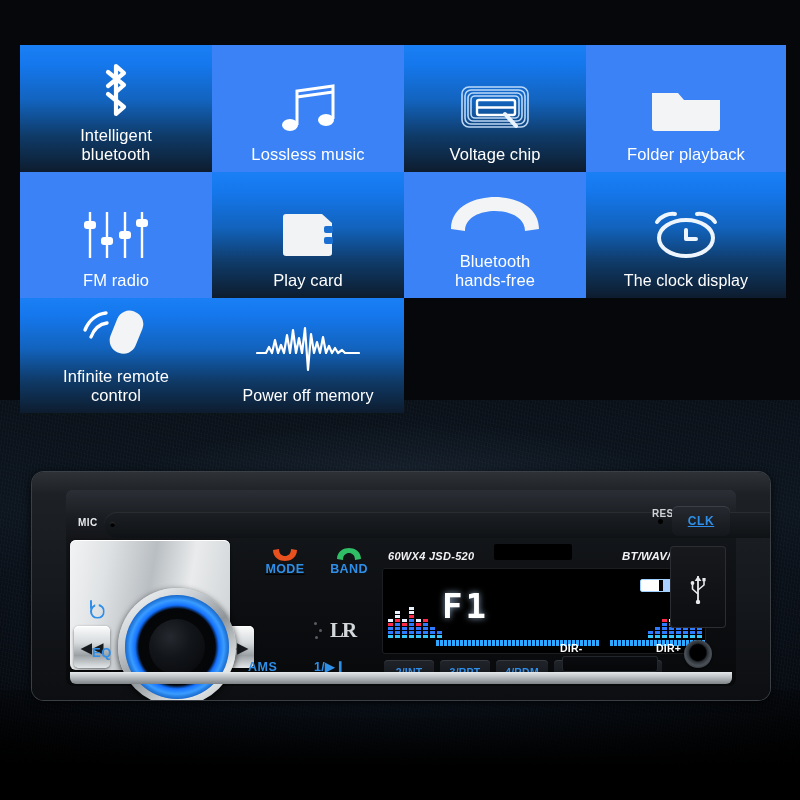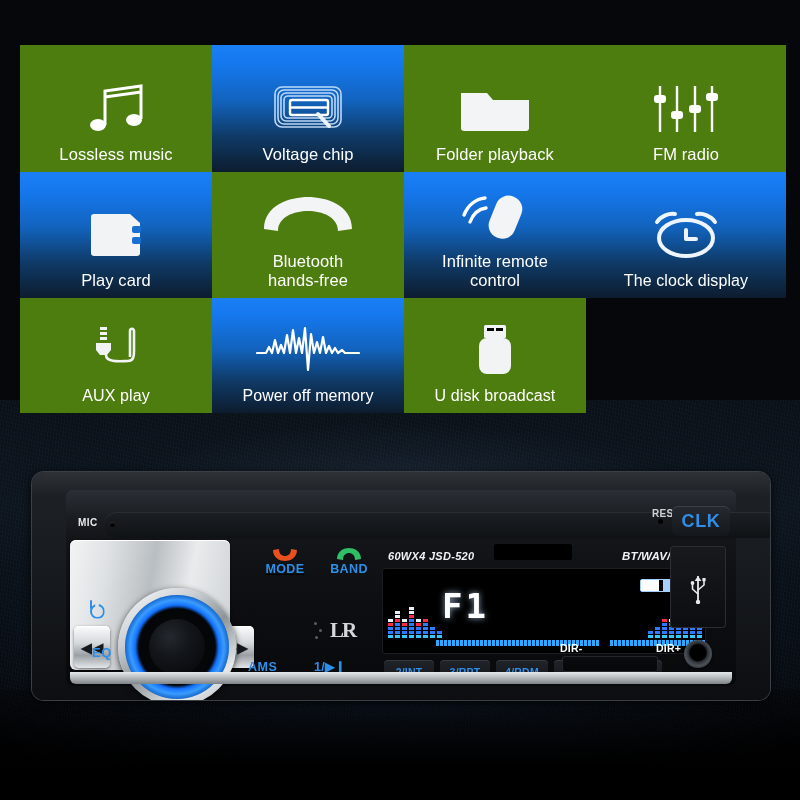--- a/index.html
+++ b/index.html
@@ -50,21 +50,21 @@
     position: relative;
     display: flex; flex-direction: column;
     align-items: center; justify-content: flex-end;
     padding: 0 6px 8px 6px;
     overflow: hidden;
   }
   .tile.blue {
     background: linear-gradient(180deg,#1a7ff5 0%,#1577ec 18%,#1060b8 46%,#123category 0%,#0f2c4c 74%,#0d1a2a 100%);
     background: linear-gradient(180deg,#1a7ff5 0%,#1577ec 16%,#1263bd 44%,#0f3a67 72%,#0d1c2e 100%);
   }
-  .tile.dark { background: #4d7c0f; }
+  .tile.dark { background: #3b82f6; }
   .tile-icon {
     flex: 0 0 auto;
     height: 60px;
     display: flex; align-items: center; justify-content: center;
     margin-bottom: 6px;
   }
   .tile-label {
     color: #ffffff;
     font-size: 16.5px;
     line-height: 19px;
@@ -124,21 +124,21 @@
     position: absolute; left: 592px; top: 29px; width: 5px; height: 5px;
     border-radius: 50%; background:#000;
   }
   .clk-btn {
     position: absolute; left: 606px; top: 16px; width: 58px; height: 30px;
     border-radius: 6px;
     background: linear-gradient(180deg,#262a30 0%,#14171b 100%);
     box-shadow: inset 0 1px 0 rgba(255,255,255,.10);
     display:flex; align-items:center; justify-content:center;
   }
-  .clk-btn span { color:#2f8fe8; font-size:18px; font-weight:bold; letter-spacing:.6px; }
+  .clk-btn span { color:#2f8fe8; font-size:12px; font-weight:bold; letter-spacing:.6px;text-decoration:underline; }
 
   
   .silver-panel {
     position: absolute; left: 4px; top: 50px; width: 160px; bottom: 16px;
     border-radius: 6px;
     background: linear-gradient(100deg,#f2f3f4 0%,#dfe2e4 22%,#b9bec2 48%,#e9ebec 70%,#cdd1d4 100%);
     box-shadow: inset 0 1px 0 #fff, 0 1px 3px rgba(0,0,0,.6);
   }
   .power-btn {
     position: absolute; left: 14px; top: 58px; width: 26px; height: 26px;
@@ -299,20 +299,30 @@
 <body>
 
 <div id="page">
 
   <div class="bg-glow"></div>
   <div class="bg-noise"></div>
   <div class="bg-floor"></div>
 
   <div class="grid">
 
+    <div class="tile blue">
+      <div class="tile-icon">
+        <svg width="44" height="56" viewBox="0 0 44 56">
+          <path d="M14 10 L30 23 L22 30 L22 4 L30 11 L14 24" fill="none" stroke="#fff" stroke-width="4.2" stroke-linejoin="round" stroke-linecap="round"></path>
+          <path d="M22 30 L22 52 L30 45 L14 32" fill="none" stroke="#fff" stroke-width="4.2" stroke-linejoin="round" stroke-linecap="round"></path>
+        </svg>
+      </div>
+      <div class="tile-label">Intelligent
+bluetooth</div>
+    </div>
 
     <div class="tile dark">
       <div class="tile-icon">
         <svg width="62" height="52" viewBox="0 0 62 52">
           <path d="M20 42 L20 8 L56 3 L56 36" fill="none" stroke="#fff" stroke-width="3"></path>
           <path d="M20 14 L56 9" stroke="#fff" stroke-width="3"></path>
           <ellipse cx="13" cy="42" rx="8" ry="6" fill="#fff"></ellipse>
           <ellipse cx="49" cy="37" rx="8" ry="6" fill="#fff"></ellipse>
         </svg>
       </div>
@@ -380,82 +390,56 @@
     <div class="tile dark">
       <div class="tile-icon">
         <svg width="96" height="42" viewBox="0 0 96 42">
           <path d="M4 34 C4 10 30 2 48 2 C66 2 92 10 92 34 L78 36 C78 22 62 16 48 16 C34 16 18 22 18 36 Z" fill="#f2f4f6"></path>
         </svg>
       </div>
       <div class="tile-label">Bluetooth
 hands-free</div>
     </div>
 
+    <div class="tile blue row3">
+      <div class="tile-icon">
+        <svg width="74" height="48" viewBox="0 0 74 48">
+          <ellipse cx="37" cy="27" rx="27" ry="18" fill="none" stroke="#eef5fc" stroke-width="4"></ellipse>
+          <path d="M37 19 V28 H47" fill="none" stroke="#eef5fc" stroke-width="4" stroke-linecap="round" stroke-linejoin="round"></path>
+          <path d="M8 11 C12 5 20 2 26 3" fill="none" stroke="#eef5fc" stroke-width="4" stroke-linecap="round"></path>
+          <path d="M66 11 C62 5 54 2 48 3" fill="none" stroke="#eef5fc" stroke-width="4" stroke-linecap="round"></path>
+        </svg>
+      </div>
+      <div class="tile-label">The clock display</div>
+    </div>
+
     <div class="tile blue">
       <div class="tile-icon">
         <svg width="74" height="54" viewBox="0 0 74 54">
           <g fill="none" stroke="#fff" stroke-width="3.4" stroke-linecap="round">
             <path d="M6 26 C10 16 18 10 27 9"></path>
             <path d="M12 33 C15 25 21 20 28 19"></path>
           </g>
           <rect x="34" y="6" width="27" height="44" rx="13" fill="#f2f4f6" transform="rotate(22 47 28)"></rect>
         </svg>
       </div>
       <div class="tile-label">Infinite remote
 control</div>
     </div>
 
-    <div class="tile blue row3">
-      <div class="tile-icon">
-        <svg width="74" height="48" viewBox="0 0 74 48">
-          <ellipse cx="37" cy="27" rx="27" ry="18" fill="none" stroke="#eef5fc" stroke-width="4"></ellipse>
-          <path d="M37 19 V28 H47" fill="none" stroke="#eef5fc" stroke-width="4" stroke-linecap="round" stroke-linejoin="round"></path>
-          <path d="M8 11 C12 5 20 2 26 3" fill="none" stroke="#eef5fc" stroke-width="4" stroke-linecap="round"></path>
-          <path d="M66 11 C62 5 54 2 48 3" fill="none" stroke="#eef5fc" stroke-width="4" stroke-linecap="round"></path>
-        </svg>
-      </div>
-      <div class="tile-label">The clock display</div>
-    </div>
-
-    <div class="tile dark row3">
-      <div class="tile-icon">
-        <svg width="56" height="50" viewBox="0 0 56 50">
-          <g fill="#f1f3f5">
-            <rect x="12" y="2" width="7" height="3"></rect>
-            <rect x="12" y="7" width="7" height="3"></rect>
-            <rect x="12" y="12" width="7" height="3"></rect>
-          </g>
-          <path d="M8 18 h15 v7 l-4 5 h-7 l-4 -5 Z" fill="#f1f3f5"></path>
-          <path d="M18 30 C18 38 34 36 40 36 C46 36 46 30 46 26 V6" fill="none" stroke="#f1f3f5" stroke-width="2.6" stroke-linecap="round"></path>
-          <path d="M46 6 C46 3 42 3 42 6 V32" fill="none" stroke="#f1f3f5" stroke-width="2.6"></path>
-        </svg>
-      </div>
-      <div class="tile-label">AUX play</div>
-    </div>
 
     <div class="tile blue row3">
       <div class="tile-icon">
         <svg width="104" height="48" viewBox="0 0 104 48">
           <path d="M1 27 H10 L13 21 L16 27 L19 14 L22 27 L25 19 L28 27 L31 9 L34 27 L37 4 L40 27 L43 12 L46 27 L49 2 L52 44 L55 8 L58 27 L61 16 L64 27 L67 11 L70 27 L73 20 L76 27 L79 22 L82 27 L86 24 L89 27 H103" fill="none" stroke="#ffffff" stroke-width="2.2" stroke-linejoin="round" stroke-linecap="round"></path>
         </svg>
       </div>
       <div class="tile-label">Power off memory</div>
     </div>
 
-    <div class="tile dark row3">
-      <div class="tile-icon">
-        <svg width="50" height="52" viewBox="0 0 50 52">
-          <rect x="14" y="1" width="22" height="13" rx="1.5" fill="#f1f3f5"></rect>
-          <rect x="17" y="4" width="7" height="3" fill="#000"></rect>
-          <rect x="26" y="4" width="7" height="3" fill="#000"></rect>
-          <rect x="9" y="14" width="32" height="36" rx="8" fill="#f1f3f5"></rect>
-        </svg>
-      </div>
-      <div class="tile-label">U disk broadcast</div>
-    </div>
   </div>
 
   <div class="stereo-wrap">
     <div class="stereo-shadow"></div>
     <div class="stereo-body">
       <div class="stereo-face">
 
         <div class="top-strip">
           <div class="mic-slot"></div>
           <div class="mic-label">MIC</div>

